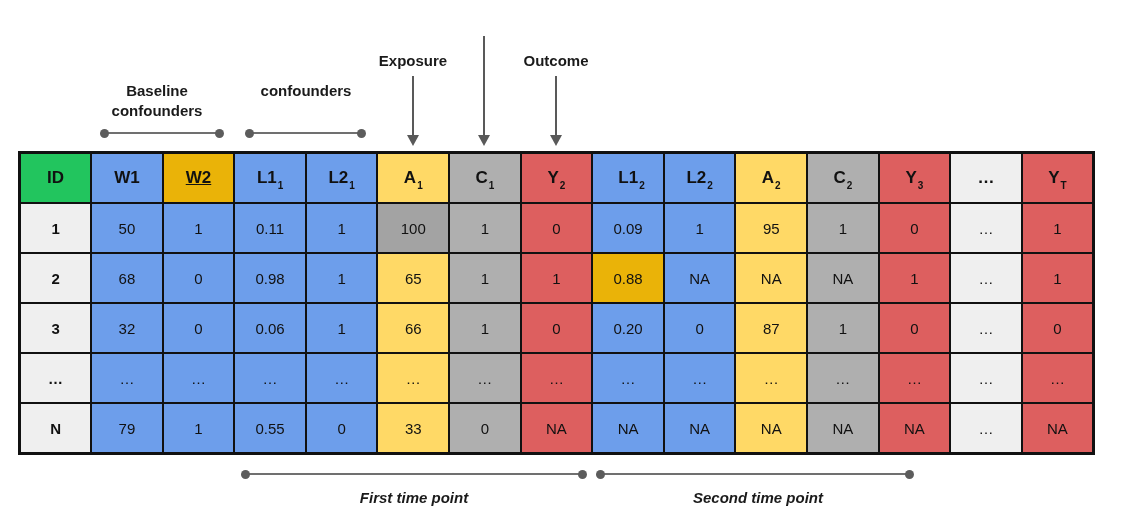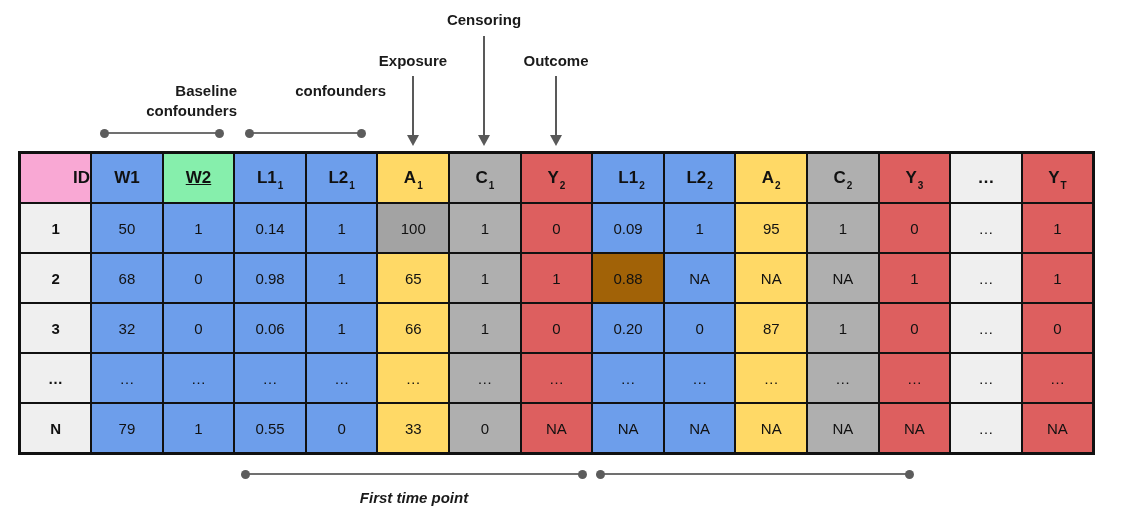--- a/index.html
+++ b/index.html
@@ -15,21 +15,21 @@
   
   .anno-label {
     position: absolute;
     text-align: center;
     font-weight: bold;
     font-size: 15px;
     color: #1a1a1a;
     line-height: 20px;
     white-space: nowrap;
   }
-  .anno-label.two-line { white-space: normal; text-align: right; }
+  .anno-label.two-line { white-space: normal; }
 
   
   .arrow-line {
     position: absolute;
     width: 2px;
     background: #595959;
   }
   .arrow-head {
     position: absolute;
     width: 0; height: 0;
@@ -99,21 +99,20 @@
     position: relative;
     top: 6px;
     margin-left: 1px;
   }
 </style>
 </head>
 <body>
 
 <div class="canvas">
 
-  <div class="anno-label" style="left:424px; top:10px; width:120px;">Censoring</div>
   <div class="anno-label" style="left:496px; top:51px; width:120px;">Outcome</div>
   <div class="anno-label" style="left:353px; top:51px; width:120px;">Exposure</div>
 
   <div class="anno-label two-line" style="left:77px; top:81px; width:160px;">
     <div>Baseline</div>
     <div>confounders</div>
   </div>
   <div class="anno-label two-line" style="left:226px; top:81px; width:160px;">
     <div>confounders</div>
   </div>
@@ -136,43 +135,43 @@
     <span class="dot right"></span>
   </div>
   <div class="bracket" style="left:249px; top:132px; width:113px;">
     <span class="dot left"></span>
     <span class="dot right"></span>
   </div>
 
   <table class="grid">
     <thead>
         <tr>
-          <th style="background: #f9a8d4; text-align: right;"><span>ID</span></th>
+          <th style="background: #22c55e;"><span>ID</span></th>
           <th style="background: rgb(109, 158, 235);"><span>W1</span></th>
-          <th style="background: #86efac; text-decoration: underline;"><span>W2</span></th>
+          <th style="background: #eab308; text-decoration: underline;"><span>W2</span></th>
           <th style="background: rgb(109, 158, 235);"><span>L1</span><span class="subsc">1</span></th>
           <th style="background: rgb(109, 158, 235);"><span>L2</span><span class="subsc">1</span></th>
           <th style="background: rgb(255, 217, 102);"><span>A</span><span class="subsc">1</span></th>
           <th style="background: rgb(175, 175, 175);"><span>C</span><span class="subsc">1</span></th>
           <th style="background: rgb(221, 95, 95);"><span>Y</span><span class="subsc">2</span></th>
           <th style="background: rgb(109, 158, 235); padding-left: 7px;"><span>L1</span><span class="subsc">2</span></th>
           <th style="background: rgb(109, 158, 235);"><span>L2</span><span class="subsc">2</span></th>
           <th style="background: rgb(255, 217, 102);"><span>A</span><span class="subsc">2</span></th>
           <th style="background: rgb(175, 175, 175); margin-left: 16px;"><span>C</span><span class="subsc">2</span></th>
           <th style="background: rgb(221, 95, 95);"><span>Y</span><span class="subsc">3</span></th>
           <th style="background: rgb(239, 239, 239);"><span>…</span></th>
           <th style="background: rgb(221, 95, 95);"><span>Y</span><span class="subsc">T</span></th>
         </tr>
       </thead>
     <tbody>
         <tr>
           <td class="id-cell" style="background: rgb(239, 239, 239);">1</td>
           <td style="background: rgb(109, 158, 235);">50</td>
           <td style="background: rgb(109, 158, 235);">1</td>
-          <td style="background: rgb(109, 158, 235);">0.14</td>
+          <td style="background: rgb(109, 158, 235);">0.11</td>
           <td style="background: rgb(109, 158, 235);">1</td>
           <td style="background: #a3a3a3;">100</td>
           <td style="background: rgb(175, 175, 175);">1</td>
           <td style="background: rgb(221, 95, 95);">0</td>
           <td style="background: rgb(109, 158, 235);">0.09</td>
           <td style="background: rgb(109, 158, 235);">1</td>
           <td style="background: rgb(255, 217, 102);">95</td>
           <td style="background: rgb(175, 175, 175);">1</td>
           <td style="background: rgb(221, 95, 95);">0</td>
           <td style="background: rgb(239, 239, 239);">…</td>
@@ -180,21 +179,21 @@
         </tr>
         <tr>
           <td class="id-cell" style="background: rgb(239, 239, 239);">2</td>
           <td style="background: rgb(109, 158, 235);">68</td>
           <td style="background: rgb(109, 158, 235);">0</td>
           <td style="background: rgb(109, 158, 235);">0.98</td>
           <td style="background: rgb(109, 158, 235);">1</td>
           <td style="background: rgb(255, 217, 102);">65</td>
           <td style="background: rgb(175, 175, 175);">1</td>
           <td style="background: rgb(221, 95, 95);">1</td>
-          <td style="background: #a16207;">0.88</td>
+          <td style="background: #eab308;">0.88</td>
           <td style="background: rgb(109, 158, 235);">NA</td>
           <td style="background: rgb(255, 217, 102);">NA</td>
           <td style="background: rgb(175, 175, 175);">NA</td>
           <td style="background: rgb(221, 95, 95);">1</td>
           <td style="background: rgb(239, 239, 239);">…</td>
           <td style="background: rgb(221, 95, 95);">1</td>
         </tr>
         <tr>
           <td class="id-cell" style="background: rgb(239, 239, 239);">3</td>
           <td style="background: rgb(109, 158, 235);">32</td>
@@ -252,14 +251,15 @@
   <div class="bracket" style="left:245px; top:473px; width:338px;">
     <span class="dot left"></span>
     <span class="dot right"></span>
   </div>
   <div class="bracket" style="left:600px; top:473px; width:310px;">
     <span class="dot left"></span>
     <span class="dot right"></span>
   </div>
 
   <div class="time-label" style="left:314px; top:489px; width:200px;">First time point</div>
+  <div class="time-label" style="left:658px; top:489px; width:200px;">Second time point</div>
 
 </div>
 
 </body></html>

